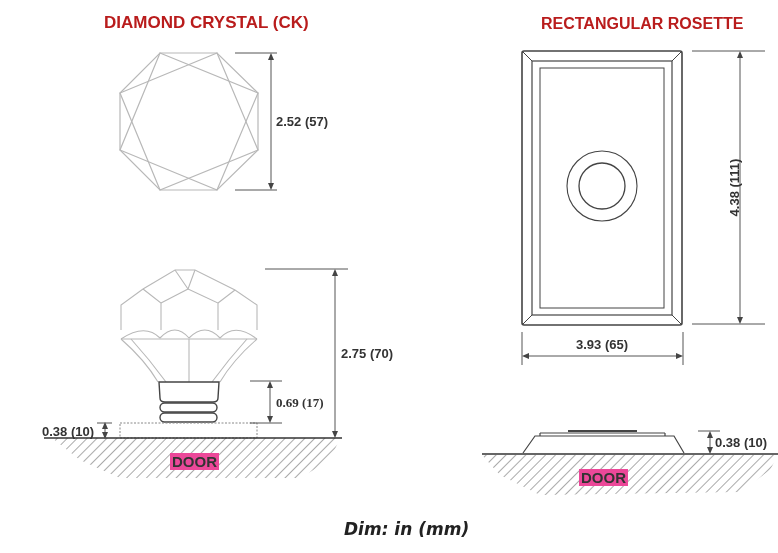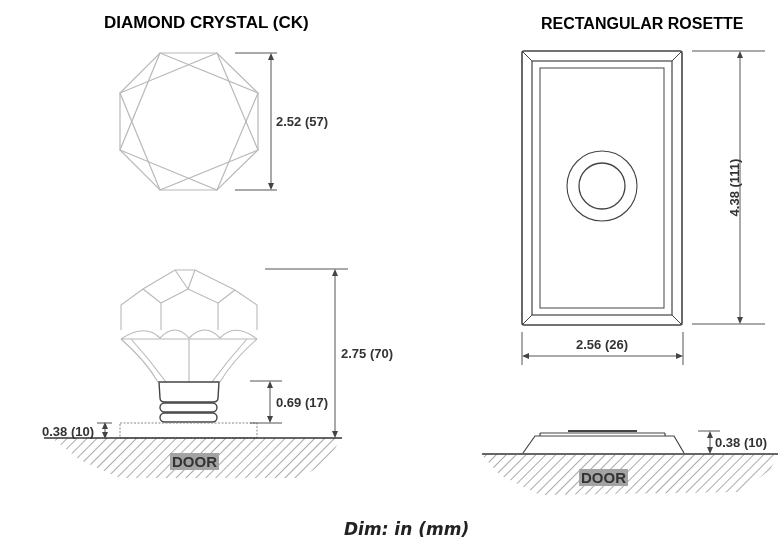--- a/index.html
+++ b/index.html
@@ -1,19 +1,19 @@
 <!DOCTYPE html>
 <html><head>
   <meta charset="utf-8">
   <style>
     html, body { margin: 0; padding: 0; background: #ffffff; }
     body { width: 778px; height: 553px; position: relative; overflow: hidden; font-family: "Liberation Sans", sans-serif; color: #222; }
-    .title { position: absolute; font-family: "Liberation Sans", sans-serif; font-weight: bold; font-size: 17px; color: #000000; letter-spacing: 0; white-space: nowrap; }
+    .title { position: absolute; font-family: "Liberation Sans", sans-serif; font-weight: bold; font-size: 17px; color: #b91c1c; letter-spacing: 0; white-space: nowrap; }
     .dim { position: absolute; font-family: "Liberation Sans", sans-serif; font-weight: bold; font-size: 13px; color: #333; white-space: nowrap; }
-    .door { position: absolute; font-family: "Liberation Sans", sans-serif; font-weight: bold; font-size: 15px; color: #333; background: #a3a3a3; padding: 0 2px; white-space: nowrap; }
+    .door { position: absolute; font-family: "Liberation Sans", sans-serif; font-weight: bold; font-size: 15px; color: #333; background: #ec4899; padding: 0 2px; white-space: nowrap; }
     .caption { position: absolute; font-family: "DejaVu Sans", sans-serif; font-weight: bold; font-size: 17px; color: #222; white-space: nowrap; font-style: italic; }
     svg.draw { position: absolute; left: 0; top: 0; }
     .rot { transform: rotate(-90deg); transform-origin: center center; }
   </style>
 </head>
 <body>
 
 <svg class="draw" width="778" height="553" viewBox="0 0 778 553">
   <defs>
     <marker id="arr" markerWidth="8" markerHeight="8" refX="4" refY="4" orient="auto-start-reverse">
@@ -124,22 +124,22 @@
     <line x1="698" y1="431" x2="720" y2="431"></line>
     <line x1="710" y1="434" x2="710" y2="451" marker-start="url(#arr)" marker-end="url(#arr)"></line>
   </g>
 </svg>
 
 <div class="title" style="left:104px; top:13px;">DIAMOND CRYSTAL (CK)</div>
 <div class="title" style="left:541px; top:15px; font-size:16px;">RECTANGULAR ROSETTE</div>
 
 <div class="dim" style="left:276px; top:114px;">2.52 (57)</div>
 <div class="dim" style="left:341px; top:346px;">2.75 (70)</div>
-<div class="dim" style="left:276px; top:395px;">0.69 (17)</div>
+<div class="dim" style="left:276px; top:395px;font-family:Liberation Serif, serif;">0.69 (17)</div>
 <div class="dim" style="left:42px; top:424px;">0.38 (10)</div>
 <div class="door" style="left:170px; top:453px;">DOOR</div>
 
 <div class="dim rot" style="left:694px; top:180px; width:80px; text-align:center;">4.38 (111)</div>
-<div class="dim" style="left:576px; top:337px;">2.56 (26)</div>
+<div class="dim" style="left:576px; top:337px;">3.93 (65)</div>
 <div class="dim" style="left:715px; top:435px;">0.38 (10)</div>
 <div class="door" style="left:579px; top:469px;">DOOR</div>
 
 <div class="caption" style="left:344px; top:519px;">Dim: in (mm)</div>
 
 </body></html>

